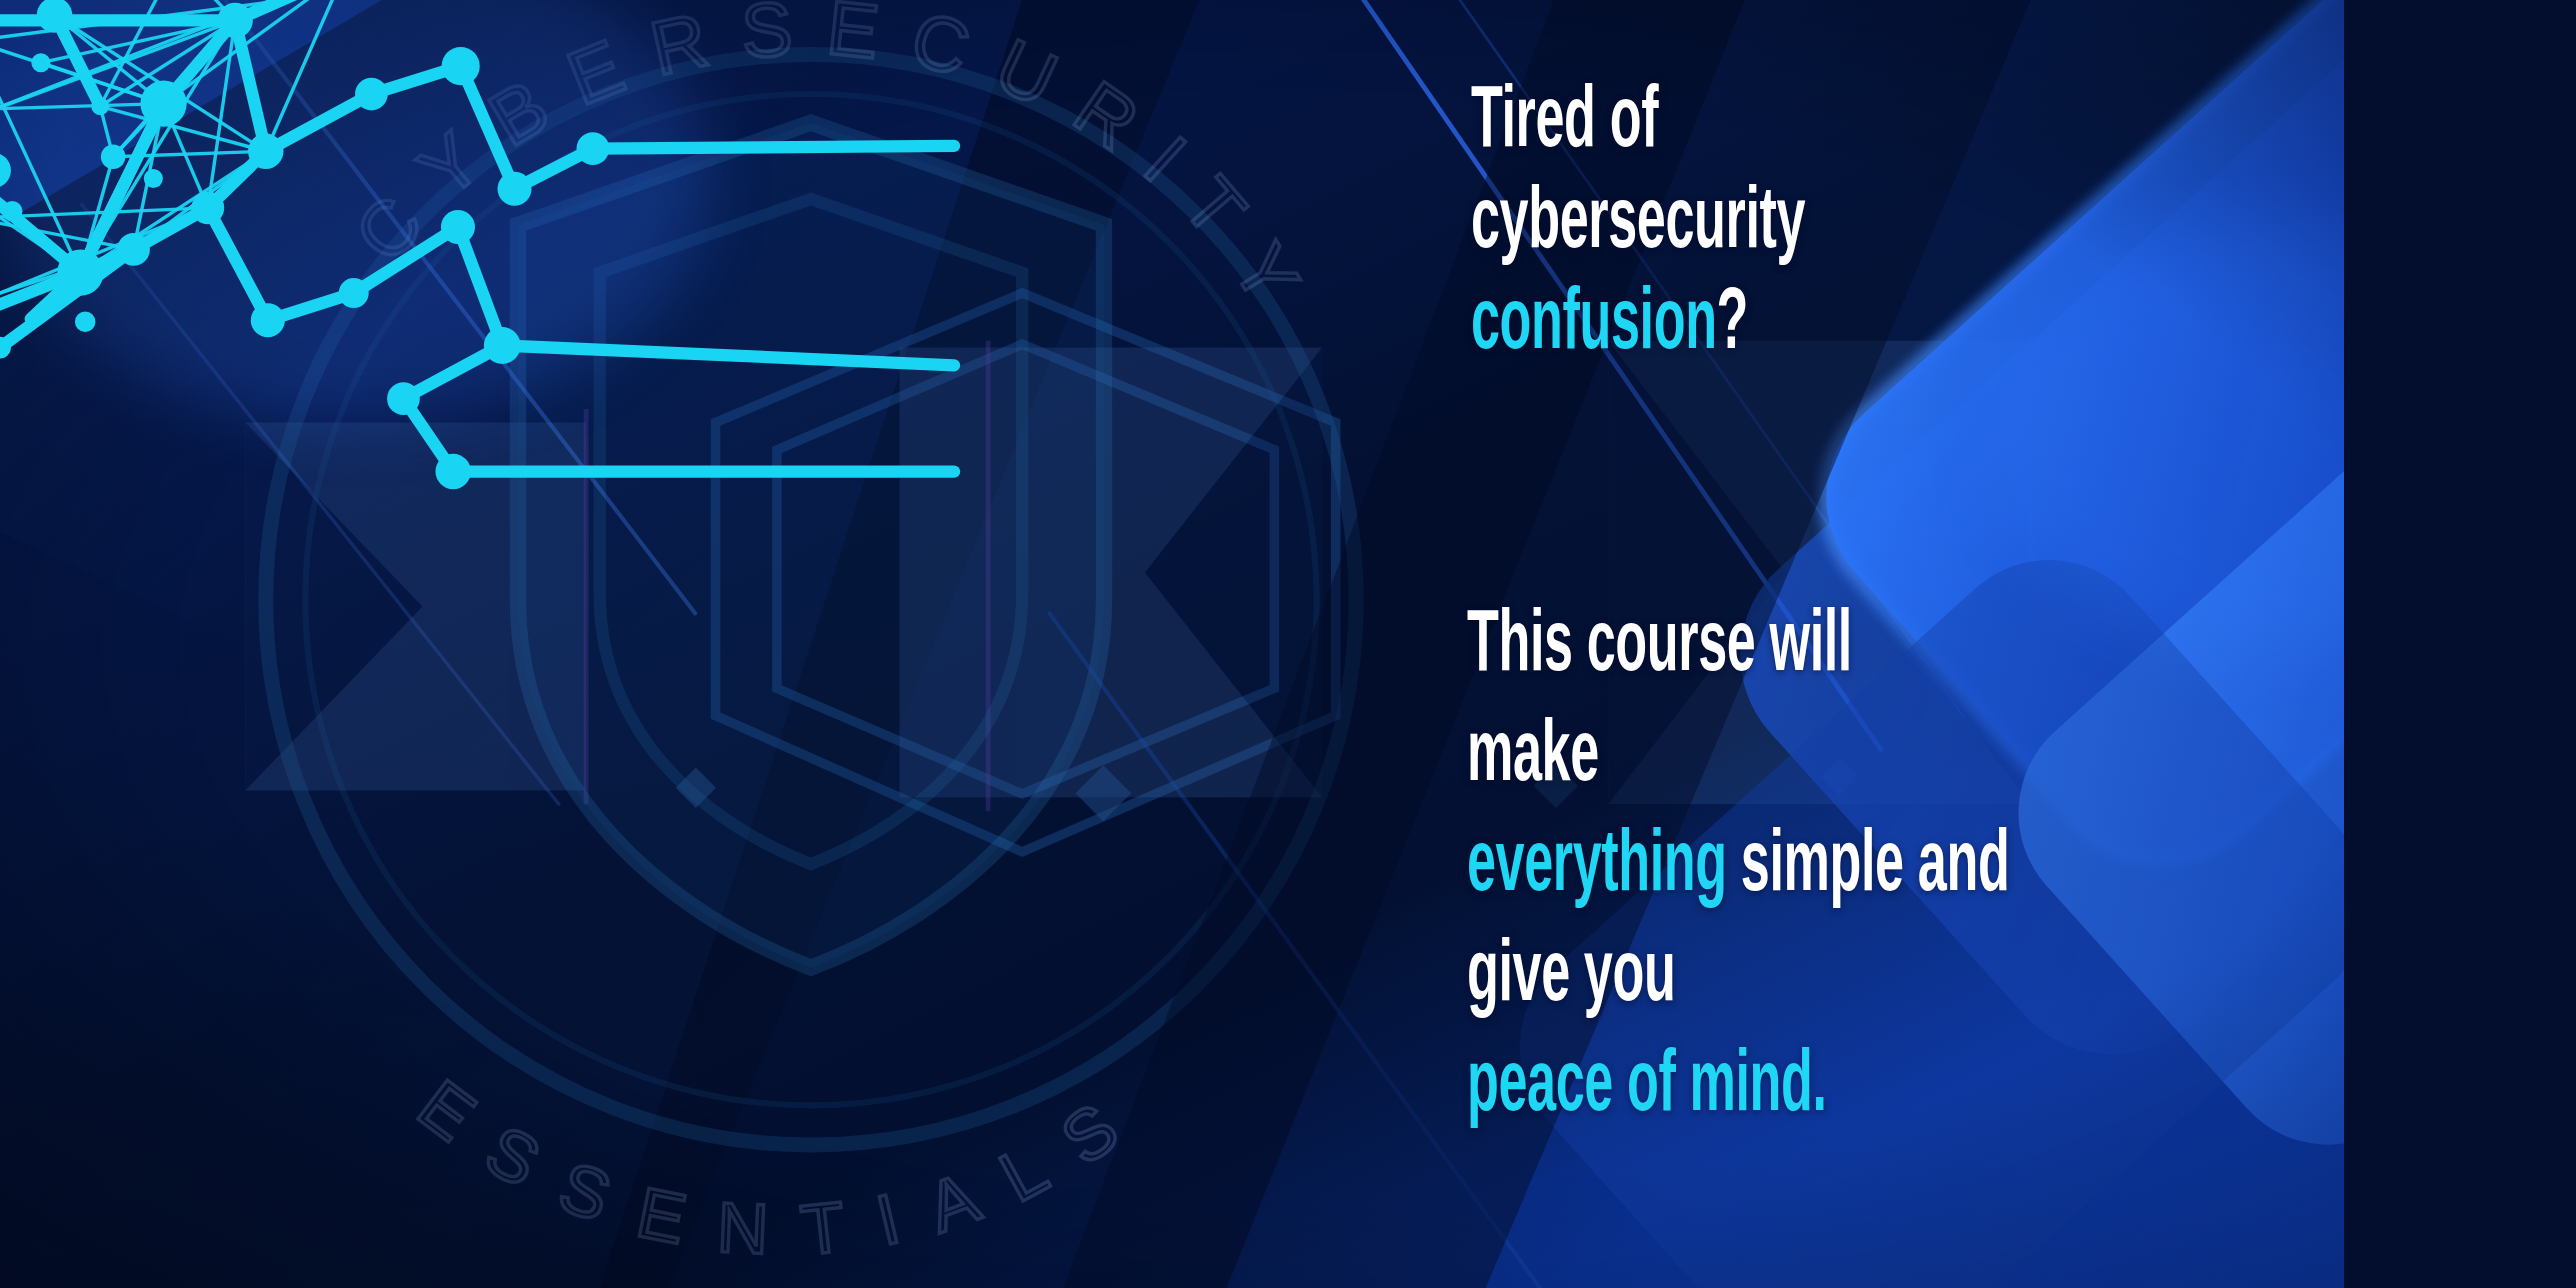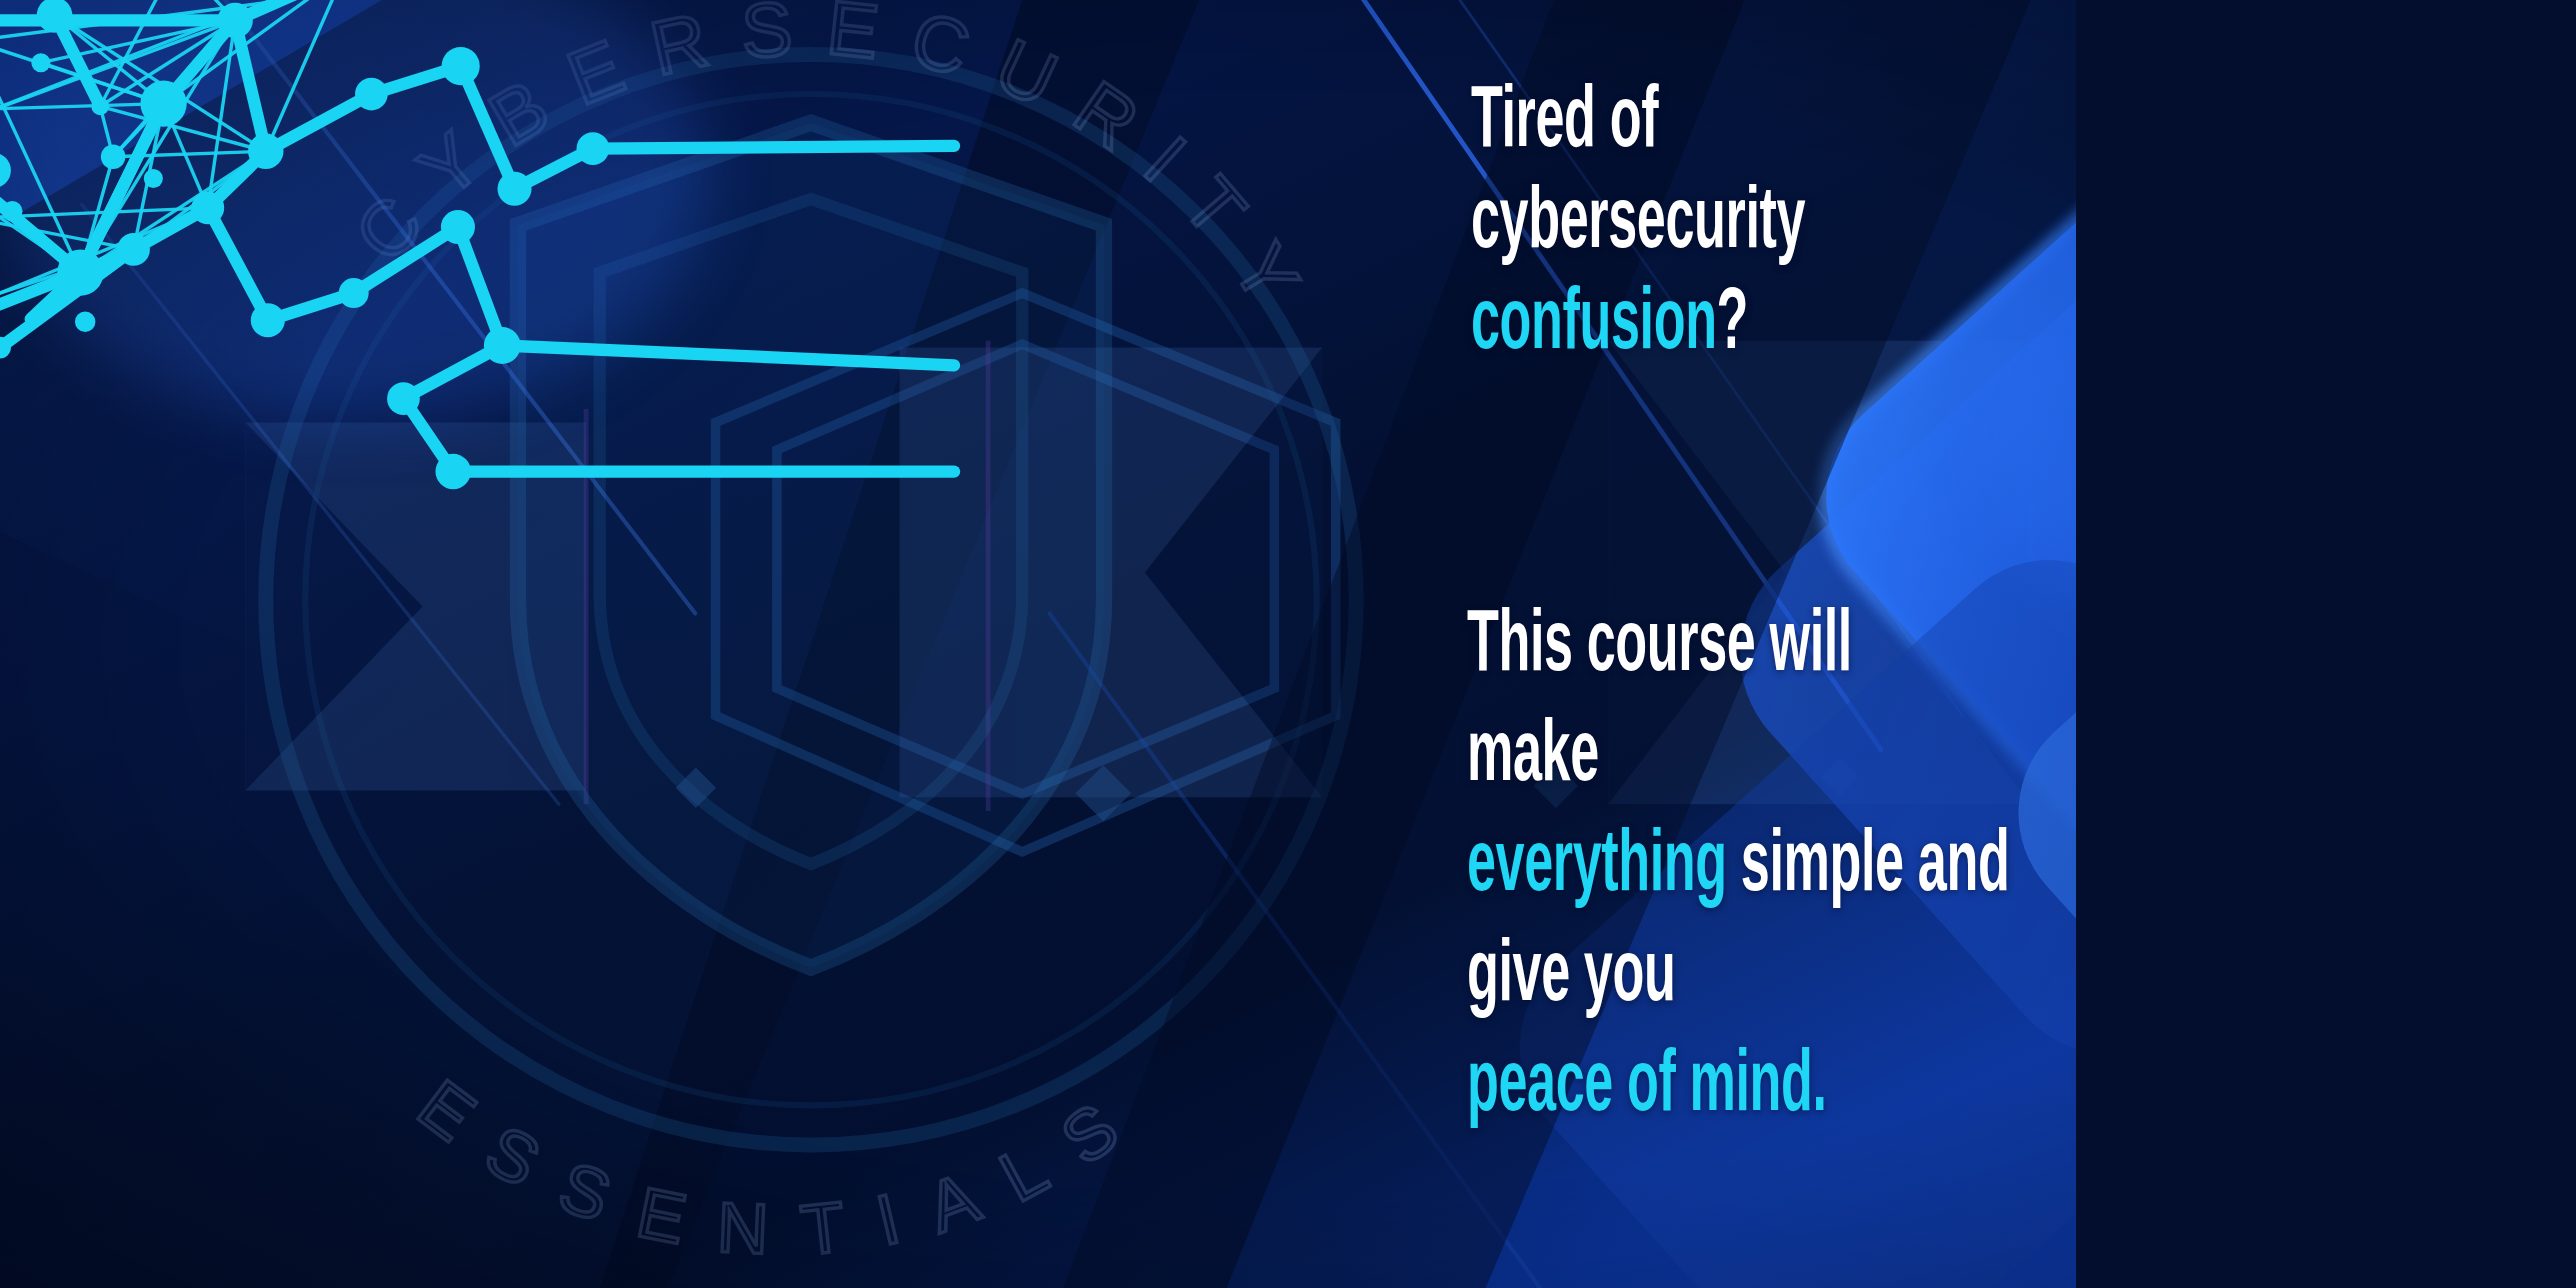--- a/index.html
+++ b/index.html
@@ -4,21 +4,21 @@
 <title>Cybersecurity Essentials Banner</title>
 <style>
   * { margin:0; padding:0; box-sizing:border-box; }
   html, body {
     width:2576px; height:1288px;
     background:#030d2e; overflow:hidden;
     font-family:"Liberation Sans", sans-serif;
   }
   #banner {
     position:relative;
-    width:2076px; height:1288px;
+    width:2344px; height:1288px;
     overflow:hidden;
     background:#04134a;
   }
   #bg-svg, #graph-svg { position:absolute; inset:0; width:2576px; height:1288px; display:block; }
 
   
   #text-layer { position:absolute; inset:0; pointer-events:none; }
   .headline {
     position:absolute;
     font-family:"Liberation Sans Narrow","Liberation Sans", sans-serif;

